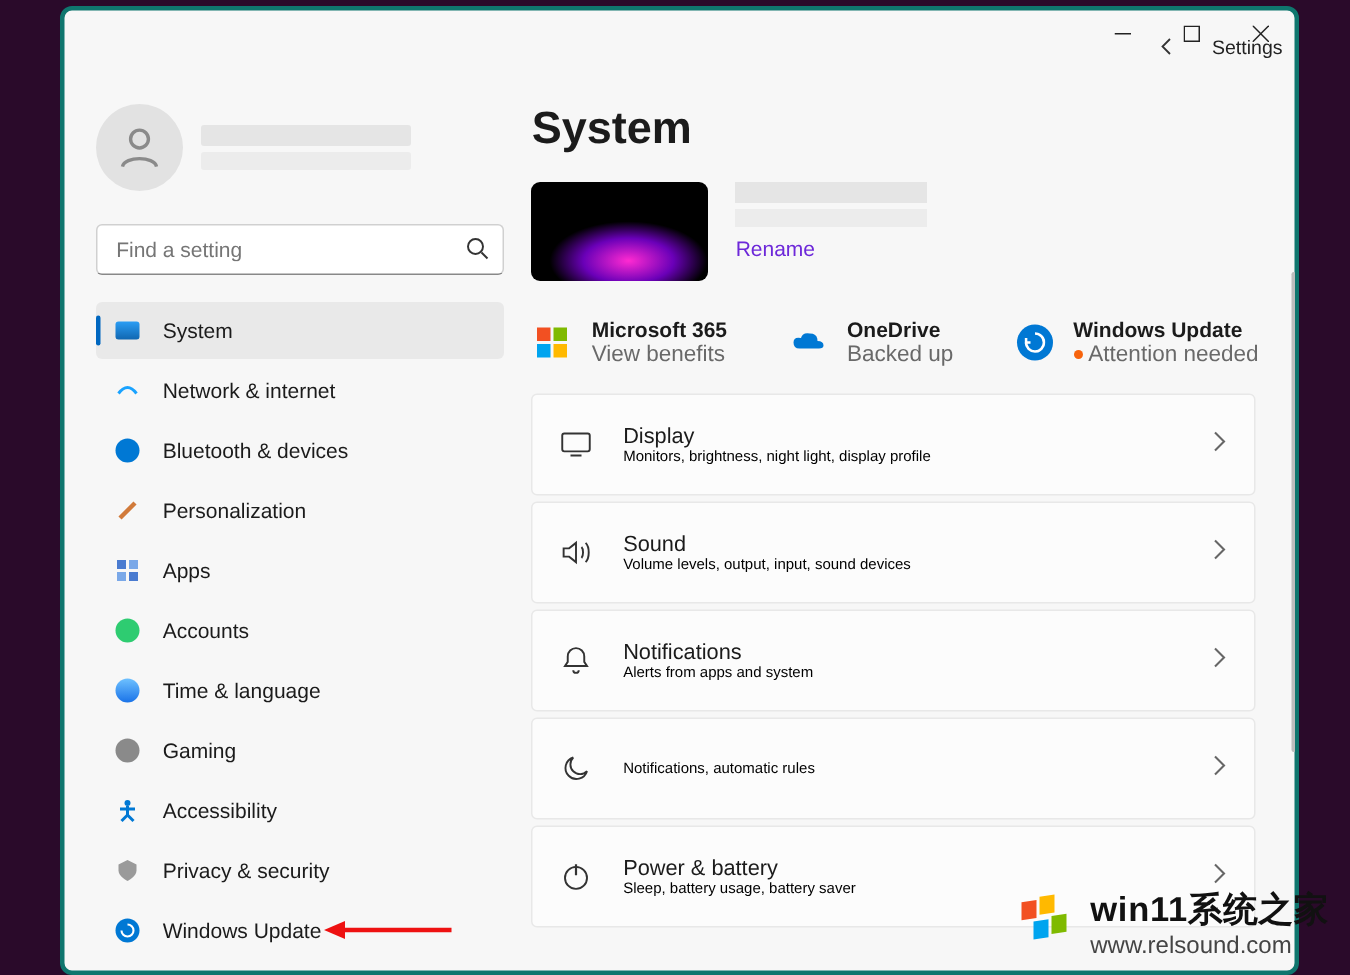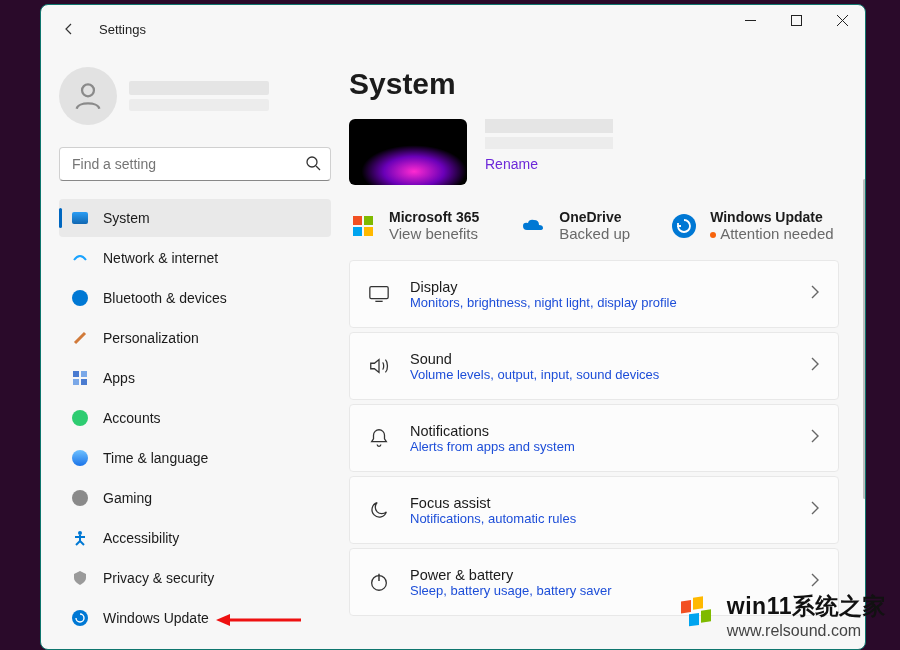--- a/index.html
+++ b/index.html
@@ -1,20 +1,20 @@
 <!DOCTYPE html>
 <html><head>
 <meta charset="utf-8">
 <style>
   * { box-sizing: border-box; margin: 0; padding: 0; font-family: "Segoe UI", Arial, sans-serif; }
   body { width: 900px; height: 650px; background: #2a0a2a; overflow: hidden; }
   .window {
     position: absolute; left: 40px; top: 4px; width: 826px; height: 646px;
-    background: #f7f7f7; border-radius: 8px; border: 1px solid #0f766e; overflow: hidden;
-    display: flex; flex-direction: column;
+    background: #f7f7f7; border-radius: 8px; border: 3px solid #0f766e; overflow: hidden;
+    display: flex; flex-direction: column; align-items: flex-end;
   }
   .titlebar {
     height: 48px; display: flex; align-items: center; padding: 0 8px; position: relative;
   }
   .back-btn {
     width: 40px; height: 40px; display:flex; align-items:center; justify-content:center;
     cursor: pointer; border-radius: 4px;
   }
   .title-label { font-size: 13px; color: #222; margin-left: 10px; }
   .win-controls { position: absolute; right: 0; top: 0; display: flex; }
@@ -72,21 +72,21 @@
   .scard-sub .dot { display:inline-block; width:6px; height:6px; background:#f7630c; border-radius:50%; margin-right:4px; vertical-align:middle; }
   .setting-list { display:flex; flex-direction:column; gap:4px; padding-right:2px; }
   .setting-card {
     background:#fcfcfc; border:1px solid #e8e8e8; border-radius:4px;
     display:flex; align-items:center; gap:20px; padding: 2px 18px; cursor:pointer;
     min-height: 68px;
   }
   .setting-icon { width:22px; height:22px; color:#303030; display:flex; align-items:center; justify-content:center; flex-shrink:0; }
   .setting-text { flex:1; }
   .setting-title { font-size:14.5px; color:#1b1b1b; }
-  .setting-desc { font-size:13px; color:#1d4ed8; }
+  .setting-desc { font-size:10px; color:#000000; }
   .chev { color:#6a6a6a; }
   .scrollbar-fake {
     position:absolute; right:-1px; top:126px; width:3px; height:320px; background:#bdbdbd; border-radius:3px;
   }
   .arrow-annot {
     position:absolute; left:216px; top:610px; pointer-events:none;
   }
   .watermark {
     position:absolute; right:10px; bottom:6px; display:flex; align-items:center; gap:10px;
     background: rgba(255,255,255,0); padding:4px;
@@ -350,21 +350,20 @@
                   <path d="M2 1 L8 7 L2 13" stroke="#666" stroke-width="1.4" fill="none"></path>
                 </svg></span>
           </div>
           <div class="setting-card">
             <span class="setting-icon">
                 <svg width="22" height="22" viewBox="0 0 24 24">
                   <path d="M20 14A8 8 0 1 1 10 4a7 7 0 0 0 10 10z" stroke="#333" stroke-width="1.4" fill="none"></path>
                 </svg>
               </span>
             <div class="setting-text">
-              <div class="setting-title">Focus assist</div>
               <div class="setting-desc">Notifications, automatic rules</div>
             </div>
             <span class="chev"><svg width="10" height="14">
                   <path d="M2 1 L8 7 L2 13" stroke="#666" stroke-width="1.4" fill="none"></path>
                 </svg></span>
           </div>
           <div class="setting-card">
             <span class="setting-icon">
                 <svg width="22" height="22" viewBox="0 0 24 24">
                   <circle cx="12" cy="13" r="8" stroke="#333" stroke-width="1.4" fill="none"></circle>

